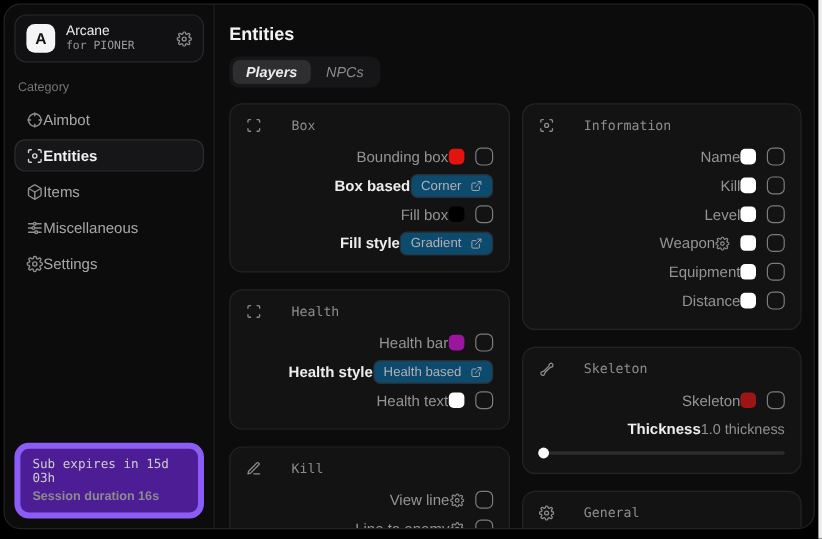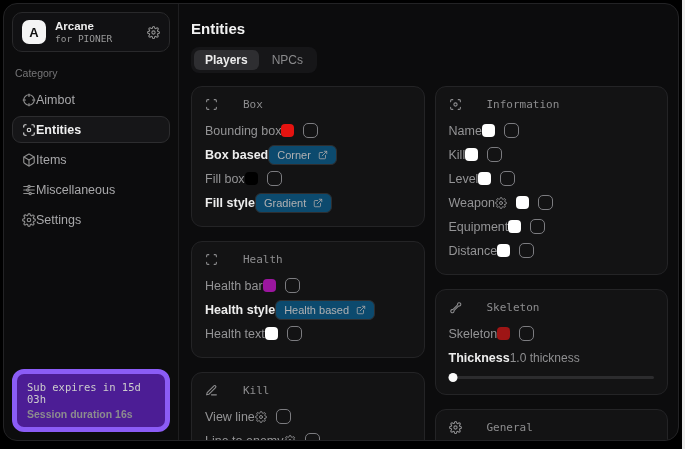--- a/index.html
+++ b/index.html
@@ -22,21 +22,21 @@
   .brand {
     border:1px solid #29292b; border-radius:10px; background:#111113;
     padding:6px 9px; display:flex; align-items:center; gap:9px;
   }
   .brand-logo {
     width:24px; height:24px; background:#f5f5f5; border-radius:7px;
     display:flex; align-items:center; justify-content:center;
     color:#111; font-weight:bold; font-size:13px;
   }
   .brand-text { flex:1; line-height:1.25; }
-  .brand-name { font-size:11.5px; font-weight:bold; color:#ececec; }
+  .brand-name { font-size:11.5px; font-weight:normal; color:#ececec; }
   .brand-sub { font-size:9.5px; color:#9a9a9a; font-family:"DejaVu Sans Mono", monospace; }
   .brand-gear { color:#8f8f8f; display:flex; cursor:pointer; }
   .category { margin:15px 0 7px 3px; font-size:10.5px; color:#757577; }
   .nav-item {
     height:27px; display:flex; align-items:center; gap:0;
     padding:0 9px; margin:3px 0; border-radius:9px; border:1px solid transparent;
     color:#a8a8aa; font-size:12.5px; cursor:pointer;
   }
   .nav-item.active { background:#161618; border-color:#2d2d2f; color:#f0f0f0; font-weight:600; }
   .nav-icon { color:#8f8f8f; display:flex; }
@@ -44,34 +44,34 @@
   .sub-box {
     position:absolute; left:8px; right:8px; bottom:8px;
     border:5px solid #8b5cf6; border-radius:12px; padding:7px 10px; background:#4c1d95;
   }
   .sub-line1 { font-family:"DejaVu Sans Mono", monospace; font-size:10.5px; color:#cdcdcd; margin-bottom:3px; }
   .sub-line2 { font-size:10.5px; font-weight:bold; color:#8c8c8e; }
   
   .main { flex:1; padding:16px 10px 10px 12px; overflow:hidden; }
   .page-title { font-size:15px; font-weight:bold; color:#f2f2f2; }
   .tabs { display:inline-flex; background:#161618; border-radius:8px; padding:3px; gap:2px; margin-top:10px; }
-  .tab { font-size:12px; color:#8a8a8c; padding:3px 11px; border-radius:6px; cursor:pointer; }
+  .tab { font-size:12px; color:#8a8a8c; padding:3px 11px; border-radius:6px; cursor:pointer;font-style:italic; }
   .tab.active { background:#2e2e31; color:#ebebeb; font-weight:600; }
   .cols { display:flex; gap:10px; margin-top:13px; align-items:flex-start; }
   .col { flex:1; display:flex; flex-direction:column; gap:14px; min-width:0; }
   .card {
     background:#131314; border:1px solid #242426; border-radius:11px;
     padding:11px 13px 12px 13px;
   }
   .card-head {
     display:flex; align-items:center; gap:25px; margin-bottom:8px;
     color:#8d8d8f; font-family:"DejaVu Sans Mono", monospace; font-size:11px;
   }
   .card-head .hicon { display:flex; color:#8d8d8f; }
-  .row { min-height:23px; display:flex; align-items:center; justify-content:flex-start; }
+  .row { min-height:23px; display:flex; align-items:center; justify-content:flex-end; }
   .row + .row { margin-top:1px; }
   .row-label { font-size:12.5px; color:#949496; }
   .row-label.strong { color:#ededed; font-weight:bold; }
   .row-right { display:flex; align-items:center; gap:9px; }
   .swatch { width:13px; height:13px; border-radius:4px; flex-shrink:0; cursor:pointer; }
   .checkbox {
     width:15px; height:15px; border:1.5px solid #7c7c80; border-radius:5px;
     background:transparent; flex-shrink:0; cursor:pointer;
   }
   .dropdown {

